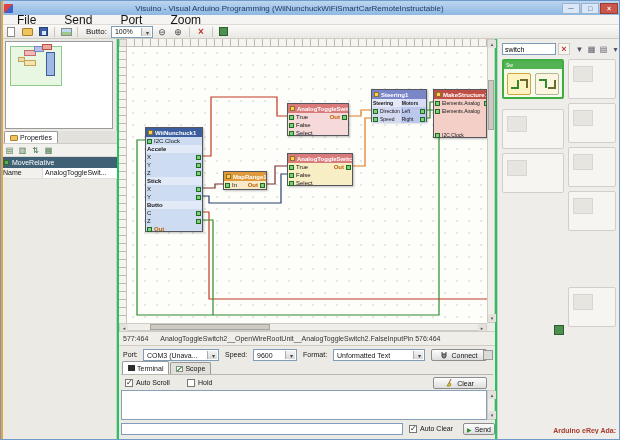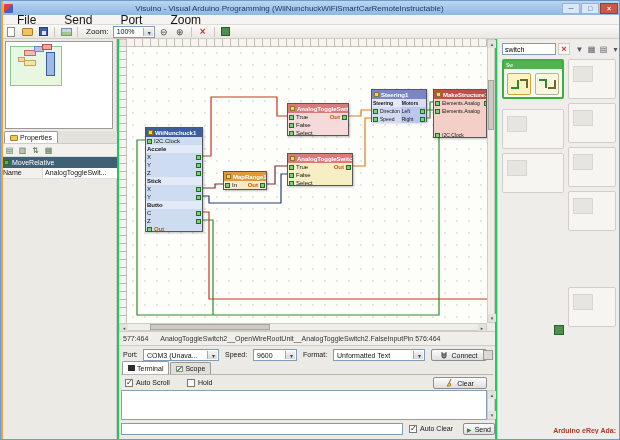--- a/index.html
+++ b/index.html
@@ -128,21 +128,21 @@
         <span class="ic-open"></span>
       </span>
     <span class="ticon">
         <span class="ic-save"></span>
       </span>
     <span class="tsep"></span>
     <span class="ticon">
         <span class="ic-img"></span>
       </span>
     <span class="tsep"></span>
-    <span class="tlabel">Zoom:</span>
+    <span class="tlabel">Butto:</span>
     <span class="combo zoomc">
         <span>100%</span>
       </span>
     <span class="ticon">⊖</span>
     <span class="ticon">⊕</span>
     <span class="tsep"></span>
     <span class="ticon redx">×</span>
     <span class="tsep"></span>
     <span class="ticon">
         <span class="ic-chip"></span>

